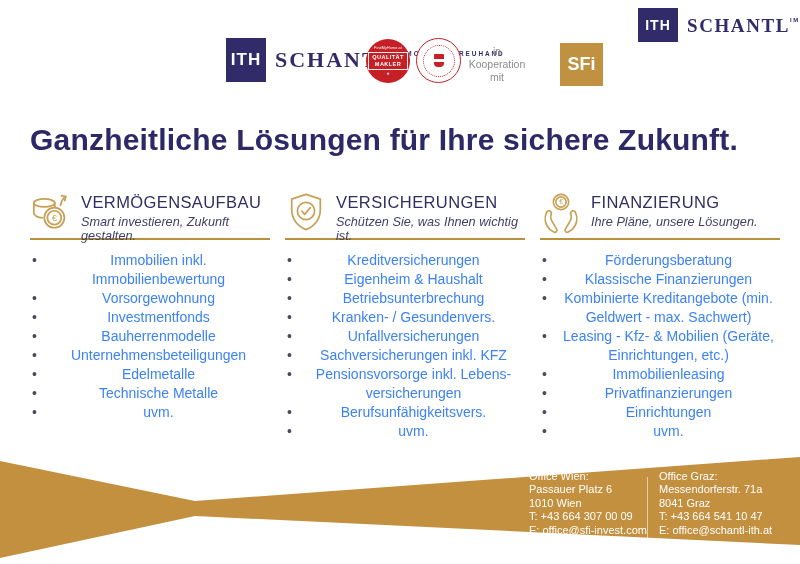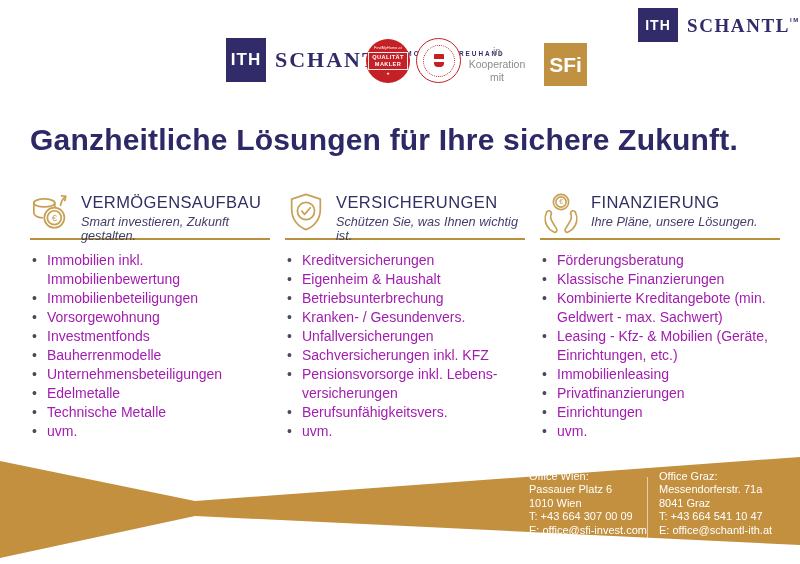--- a/index.html
+++ b/index.html
@@ -14,21 +14,21 @@
   .logo-ith-center{ left:226px; top:38px; }
   .logo-sfi{ left:544px; top:43px; }
   .logo-ith-tr{ left:638px; top:8px; }
 
   .sq-box{ display:flex; align-items:center; justify-content:center;
     color:#fff; font-weight:bold; font-family:"Liberation Sans",sans-serif; }
   .box-navy{ background:#312b69; }
   .box-gold{ background:#c09140; }
   .box-lg{ width:40px; height:44px; font-size:17px; letter-spacing:1px; }
   .box-md{ width:40px; height:34px; font-size:14px; letter-spacing:1px; }
-  .box-sfi{ width:43px; height:43px; font-size:21px; }
+  .box-sfi{ width:43px; height:43px; font-size:18px;margin-left:16px; }
 
   .brand-text{ display:flex; flex-direction:row; }
   .brand-name{ font-family:"Liberation Serif", serif; font-weight:bold;
     color:#312b69; font-size:22px; letter-spacing:2px; line-height:24px; }
   .brand-sub{ font-size:6.4px; letter-spacing:1.95px; color:#312b69;
     font-weight:bold; margin-top:2px; white-space:nowrap; }
   .logo-ith-tr .brand-name{ font-size:19px; line-height:21px; letter-spacing:1.6px; }
   .logo-ith-tr .brand-sub{ font-size:5.9px; letter-spacing:1.6px; }
   .gold-t .brand-name{ color:#c09140; font-size:21px; }
   .gold-t .brand-sub{ color:#c09140; }
@@ -62,21 +62,21 @@
   
   .columns{ position:absolute; left:30px; top:190px; display:flex; gap:15px; }
   .col{ width:240px; }
   .col-head{ display:flex; gap:9px; align-items:flex-start; height:46px; }
   .col-icon{ flex:0 0 auto; }
   .col-title{ font-size:16.5px; font-weight:normal; color:#312e62;
     letter-spacing:.4px; margin-top:3px; }
   .col-sub{ font-style:italic; font-size:12.7px; color:#3f3f68; margin-top:3px; }
   .col-rule{ height:2px; background:#b8903e; margin-top:2px; }
   ul.col-list{ margin:11px 0 0 0; padding:0; list-style:none; font-size:14px;
-    line-height:19px; color:#a21caf; }
+    line-height:19px; color:#3b82f6;text-align:center; }
   ul.col-list li{ position:relative; padding-left:17px; }
   ul.col-list li::before{ content:"•"; position:absolute; left:2px; color:#4a4a5c; }
 
   
   .footer-svg{ position:absolute; left:0; top:444px; width:800px; height:120px; }
   .office{ position:absolute; color:#fff; font-size:11px; line-height:13.4px;
     white-space:nowrap; }
   .office-wien{ left:529px; top:470px; }
   .office-graz{ left:659px; top:470px; }
   .office-divider{ position:absolute; left:647px; top:477px; width:1px;
@@ -145,21 +145,20 @@
           <text x="25.5" y="31.4" text-anchor="middle" font-size="10" fill="#c8a055" stroke="none" font-family="Liberation Sans, sans-serif">€</text>
         </svg>
         <div>
           <div class="col-title">VERMÖGENSAUFBAU</div>
           <div class="col-sub">Smart investieren, Zukunft gestalten.</div>
         </div>
       </div>
       <div class="col-rule"></div>
       <ul class="col-list">
           <li>Immobilien inkl. Immobilienbewertung</li>
-          <li>Immobilienbeteiligungen</li>
           <li>Vorsorgewohnung</li>
           <li>Investmentfonds</li>
           <li>Bauherrenmodelle</li>
           <li>Unternehmensbeteiligungen</li>
           <li>Edelmetalle</li>
           <li>Technische Metalle</li>
           <li>uvm.</li>
         </ul>
     </div>
 

